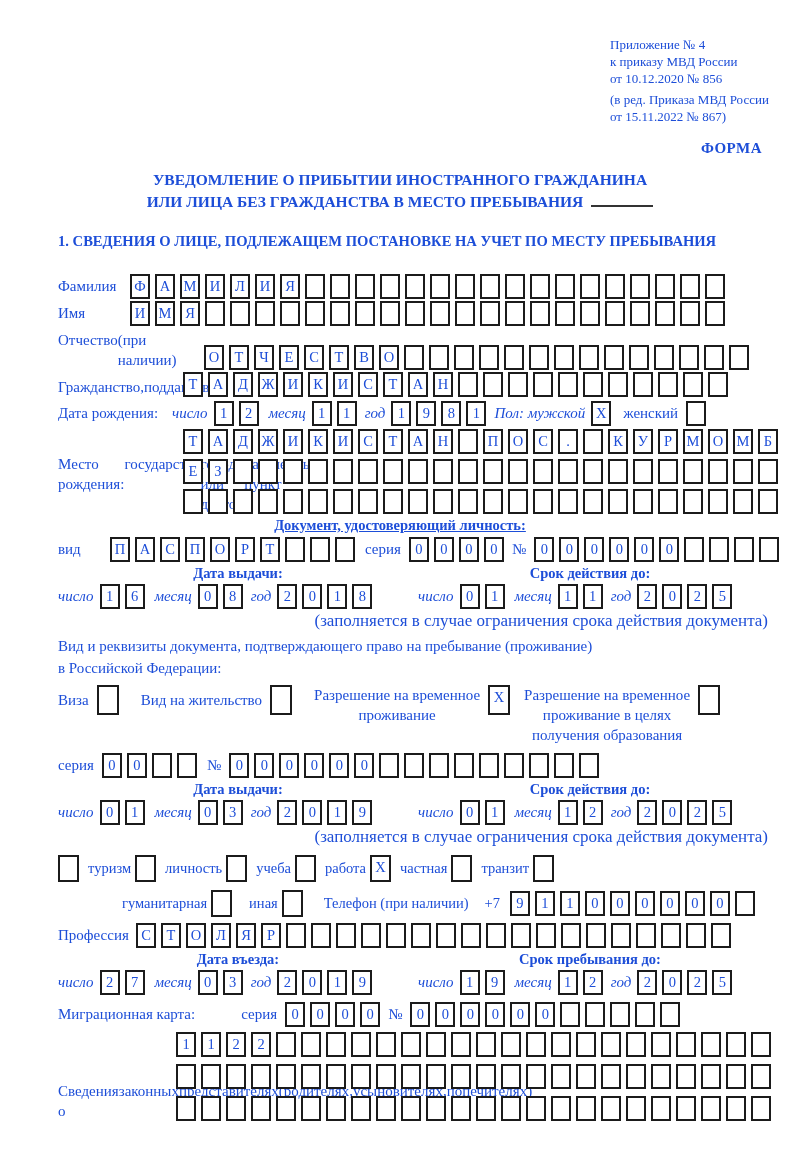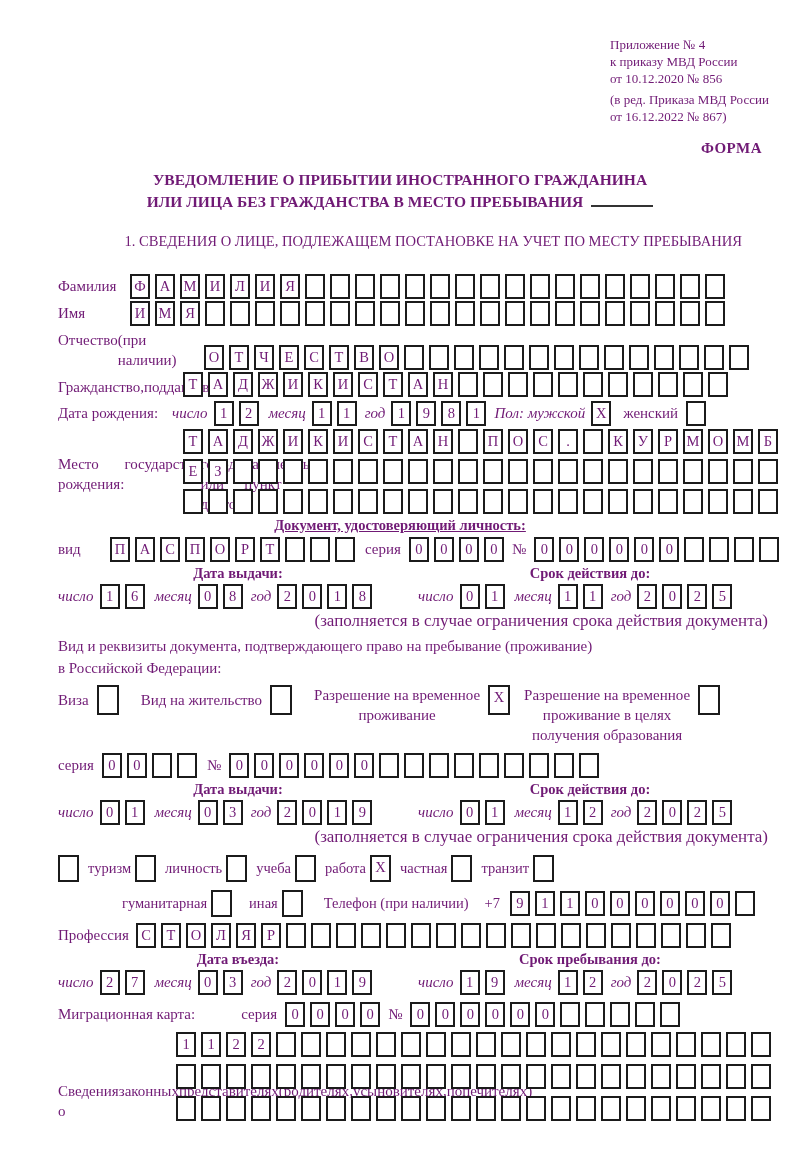--- a/index.html
+++ b/index.html
@@ -1,27 +1,27 @@
 <!DOCTYPE html>
 <html><head>
 <meta charset="utf-8">
 <style>
   * { box-sizing: border-box; margin: 0; padding: 0; }
   html, body { background: #e8e8e8; }
   .page {
     width: 800px; height: 1163px; margin: 0 auto; background: #ffffff;
-    font-family: "Liberation Serif", "DejaVu Serif", serif; color: #701a75;
+    font-family: "Liberation Serif", "DejaVu Serif", serif; color: #1d4ed8;
     padding: 36px 28px 0 58px; overflow: hidden; position: relative;
   }
   .appendix { margin-left: 552px; font-size: 13px; line-height: 17px; }
   .appendix .amend { margin-top: 4px; }
   .forma { text-align: right; padding-right: 10px; font-weight: bold; font-size: 15px; margin-top: 15px; letter-spacing: .5px; }
   .title { text-align: center; font-weight: bold; font-size: 15.5px; line-height: 22px; margin-top: 12px; margin-right: 30px; }
   .t-underline { display: inline-block; width: 62px; border-bottom: 2px solid #333; margin-left: 8px; vertical-align: baseline; }
-  .sec-heading { text-align: right; font-weight: normal; font-size: 14.6px; margin-top: 20px; margin-right: 30px; }
+  .sec-heading { text-align: left; font-weight: bold; font-size: 14.6px; margin-top: 20px; margin-right: 30px; }
   .form-body { margin-top: 24px; }
 
   .row { display: flex; align-items: flex-end; margin-bottom: 2px; font-size: 15px; }
   .lbl { line-height: 25px; white-space: nowrap; }
   .lblcol { display: flex; line-height: 20px; padding-top: 2px; }
   .w72 { width: 72px; flex: 0 0 72px; }
   .w112 { width: 114px; flex: 0 0 114px; }
   .w125 { width: 125px; flex: 0 0 125px; }
   .w146 { width: 146px; flex: 0 0 146px; }
   .w52 { width: 52px; flex: 0 0 52px; }
@@ -63,21 +63,21 @@
 </head>
 <body>
 
 <div class="page">
 
   <div class="appendix">
     <div>Приложение № 4</div>
     <div>к приказу МВД России</div>
     <div>от 10.12.2020 № 856</div>
     <div class="amend">(в ред. Приказа МВД России</div>
-    <div>от 16.12.2022 № 867)</div>
+    <div>от 15.11.2022 № 867)</div>
   </div>
 
   <div class="forma">ФОРМА</div>
 
   <div class="title">
     <div>УВЕДОМЛЕНИЕ О ПРИБЫТИИ ИНОСТРАННОГО ГРАЖДАНИНА</div>
     <div><span>ИЛИ ЛИЦА БЕЗ ГРАЖДАНСТВА В МЕСТО ПРЕБЫВАНИЯ</span><span class="t-underline"></span></div>
   </div>
 
   <div class="sec-heading">1. СВЕДЕНИЯ О ЛИЦЕ, ПОДЛЕЖАЩЕМ ПОСТАНОВКЕ НА УЧЕТ ПО МЕСТУ ПРЕБЫВАНИЯ</div>

